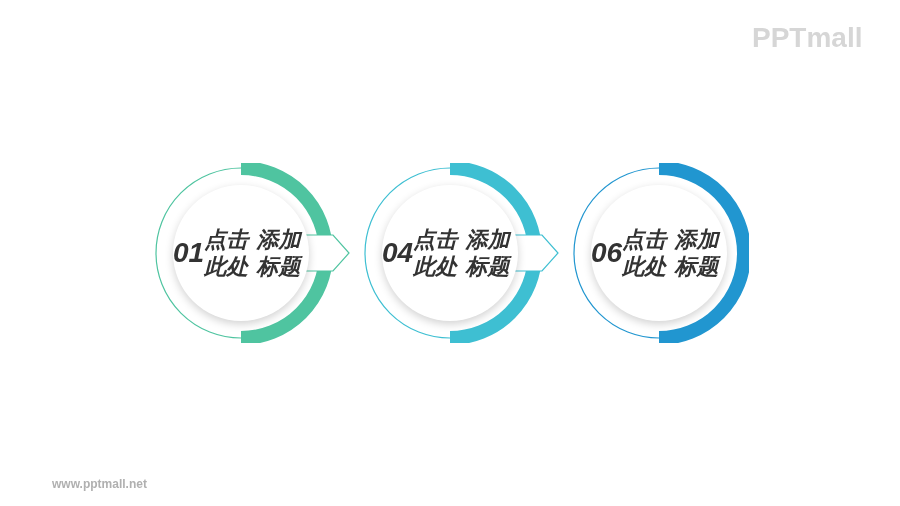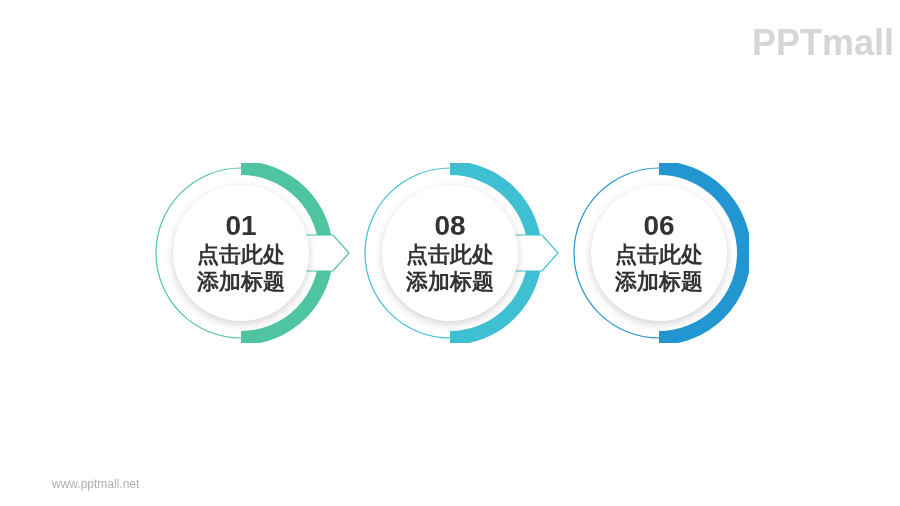--- a/index.html
+++ b/index.html
@@ -1,21 +1,21 @@
 <!DOCTYPE html>
 <html><head>
 <meta charset="utf-8">
 <style>
   html,body{margin:0;padding:0;}
   body{width:900px;height:506px;background:#ffffff;position:relative;overflow:hidden;font-family:"DejaVu Sans",sans-serif;}
-  .logo{position:absolute;left:752px;top:22px;font-family:"Liberation Sans",sans-serif;font-size:36px;font-weight:bold;color:#d6d6d6;letter-spacing:0px;}
-  .footer{position:absolute;left:52px;top:477px;font-family:"Liberation Sans",sans-serif;font-size:12px;color:#b0b0b0;}
+  .logo{position:absolute;left:752px;top:22px;font-family:"Liberation Sans",sans-serif;font-size:28px;font-weight:bold;color:#d6d6d6;letter-spacing:0px;}
+  .footer{position:absolute;left:52px;top:477px;font-family:"Liberation Sans",sans-serif;font-size:12px;color:#b0b0b0;font-weight:bold;}
   .step{position:absolute;width:180px;height:180px;}
   .step svg{position:absolute;left:0;top:0;}
-  .inner{position:absolute;left:22px;top:22px;width:136px;height:136px;border-radius:50%;background:#ffffff;box-shadow:0 3px 8px rgba(0,0,0,0.18);display:flex;flex-direction:column;align-items:center;justify-content:center;}
+  .inner{position:absolute;left:22px;top:22px;width:136px;height:136px;border-radius:50%;background:#ffffff;box-shadow:0 3px 8px rgba(0,0,0,0.18);display:flex;flex-direction:row;align-items:center;justify-content:center;font-style:italic;}
   .num{font-family:"Liberation Sans",sans-serif;font-weight:bold;font-size:28px;color:#333333;line-height:30px;}
   .t{font-weight:bold;font-size:22px;color:#333333;line-height:27px;}
 </style>
 </head>
 <body>
 
 <div class="logo">PPTmall</div>
 
 <div class="step" style="left:151px;top:163px;">
   <svg width="230" height="180">
@@ -30,21 +30,21 @@
   </div>
 </div>
 
 <div class="step" style="left:360px;top:163px;">
   <svg width="230" height="180">
     <circle cx="90" cy="90" r="85" fill="none" stroke="#3ebfd2" stroke-width="1.2"></circle>
     <path d="M90 5 A85 85 0 0 1 90 175" fill="none" stroke="#3ebfd2" stroke-width="14"></path>
     <polygon points="150,72 182,72 198,90 182,108 150,108" fill="#ffffff" stroke="#3ebfd2" stroke-width="1.2"></polygon>
   </svg>
   <div class="inner">
-    <div class="num">08</div>
+    <div class="num">04</div>
     <div class="t">点击此处</div>
     <div class="t">添加标题</div>
   </div>
 </div>
 
 <div class="step" style="left:569px;top:163px;">
   <svg width="180" height="180">
     <circle cx="90" cy="90" r="85" fill="none" stroke="#2196d0" stroke-width="1.2"></circle>
     <path d="M90 5 A85 85 0 0 1 90 175" fill="none" stroke="#2196d0" stroke-width="14"></path>
   </svg>

